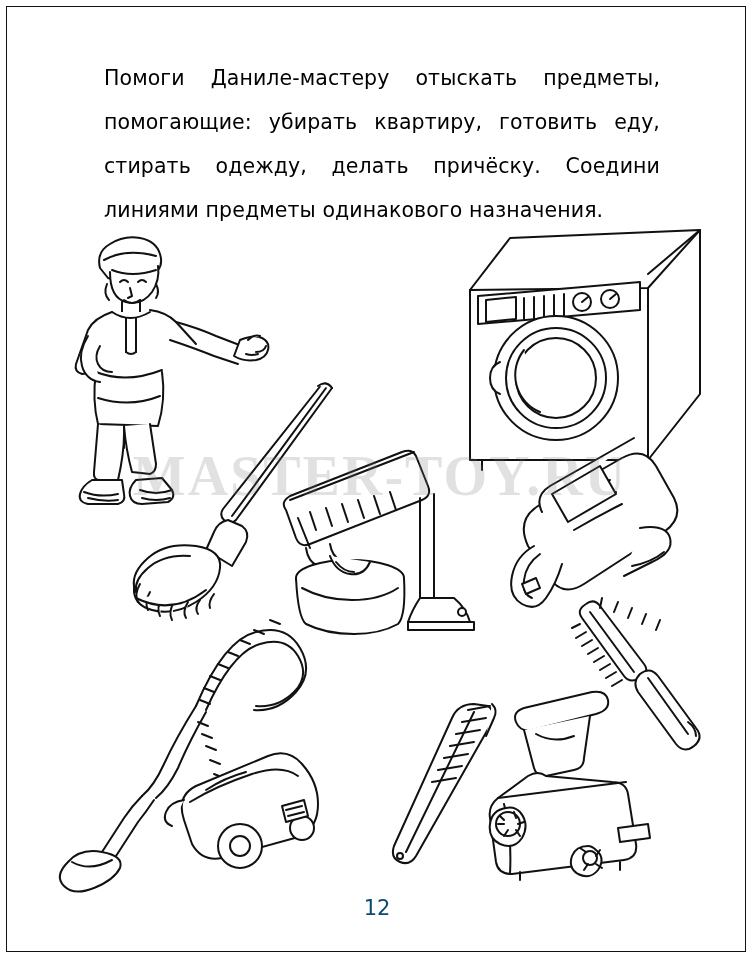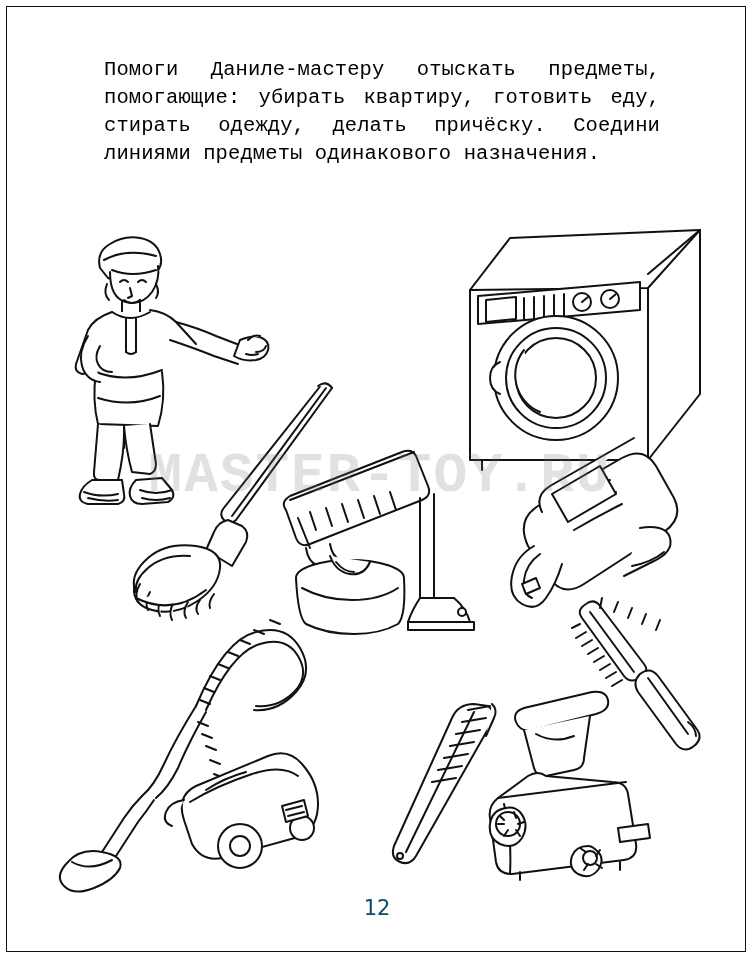--- a/index.html
+++ b/index.html
@@ -29,45 +29,44 @@
     height: 946px;
     border: 1px solid #111;
     box-sizing: border-box;
   }
   .instruction {
     position: absolute;
     left: 104px;
     top: 56px;
     width: 556px;
     font-size: 20.5px;
-    line-height: 28px;
+    line-height: 44px;
     letter-spacing: 0.1px;
     color: #000;
     text-align: justify;
-    font-family: Liberation Mono, monospace;
   }
   .illustration {
     position: absolute;
     left: 0;
     top: 0;
     width: 754px;
     height: 960px;
     pointer-events: none;
   }
   .watermark {
     position: absolute;
     left: 60px;
     top: 444px;
     width: 640px;
     text-align: center;
     font-size: 56px;
     font-weight: bold;
     letter-spacing: 2px;
     color: rgba(120,120,120,0.22);
-    font-family: Liberation Mono, monospace;
+    font-family: Liberation Serif, serif;
     user-select: none;
   }
   .page-number {
     position: absolute;
     left: 0;
     top: 896px;
     width: 754px;
     text-align: center;
     font-size: 21px;
     color: #0c4a6e;

